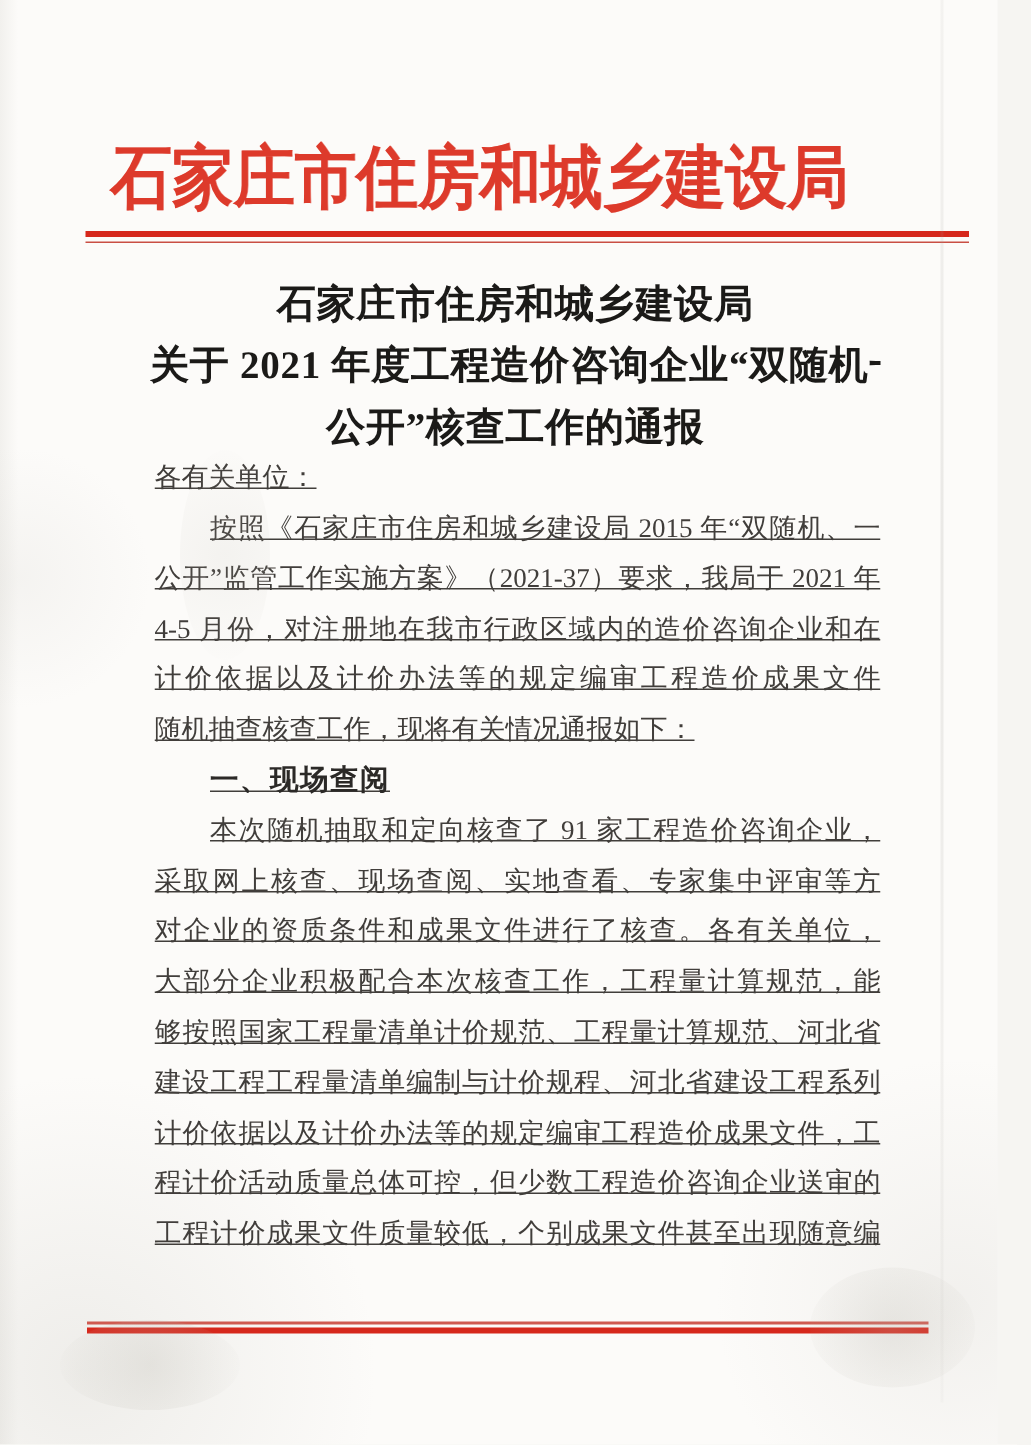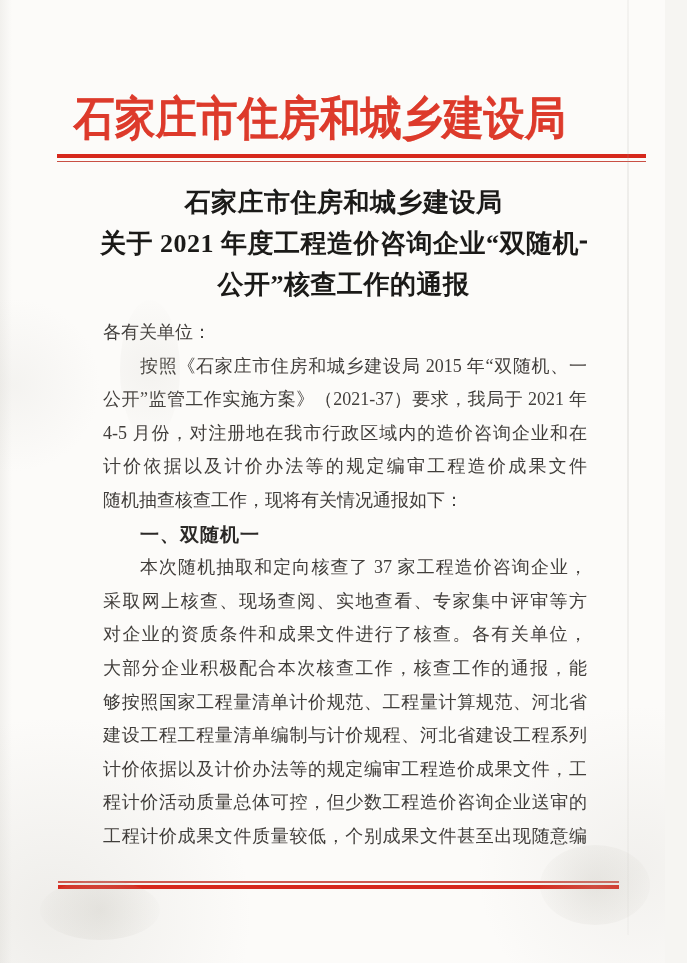--- a/index.html
+++ b/index.html
@@ -59,22 +59,23 @@
     text-align:center;
     font-weight:700;
     font-size:26px;line-height:41px;
     color:#1b1a18;
     letter-spacing:0.5px;
   }
   .doc-title .tline{height:41px;overflow:hidden;white-space:nowrap;}
 
   
   .doc-body{
-    position:absolute;top:316px;left:103px;width:484px;
+    position:absolute;top:302px;left:103px;width:484px;
     color:#413e3b;
+    text-decoration:underline;
   }
   .bline{
     height:33.6px;line-height:33.6px;
     font-size:18px;
     overflow:hidden;
     white-space:nowrap;
   }
   .bline.just{
     white-space:normal;
     text-align:justify;
@@ -114,25 +115,25 @@
       <div class="tline">公开”核查工作的通报</div>
     </div>
 
   <div class="doc-body">
       <div class="bline">各有关单位：</div>
       <div class="bline indent just">按照《石家庄市住房和城乡建设局 2015 年“双随机、一</div>
       <div class="bline just">公开”监管工作实施方案》（2021-37）要求，我局于 2021 年</div>
       <div class="bline just">4-5 月份，对注册地在我市行政区域内的造价咨询企业和在</div>
       <div class="bline just">计价依据以及计价办法等的规定编审工程造价成果文件</div>
       <div class="bline">随机抽查核查工作，现将有关情况通报如下：</div>
-      <div class="bline indent heading">一、双随机一</div>
-      <div class="bline indent just">本次随机抽取和定向核查了 37 家工程造价咨询企业，</div>
+      <div class="bline indent heading">一、现场查阅</div>
+      <div class="bline indent just">本次随机抽取和定向核查了 91 家工程造价咨询企业，</div>
       <div class="bline just">采取网上核查、现场查阅、实地查看、专家集中评审等方式，</div>
       <div class="bline just">对企业的资质条件和成果文件进行了核查。各有关单位，</div>
-      <div class="bline just">大部分企业积极配合本次核查工作，核查工作的通报，能</div>
+      <div class="bline just">大部分企业积极配合本次核查工作，工程量计算规范，能</div>
       <div class="bline just">够按照国家工程量清单计价规范、工程量计算规范、河北省</div>
       <div class="bline just">建设工程工程量清单编制与计价规程、河北省建设工程系列</div>
       <div class="bline just">计价依据以及计价办法等的规定编审工程造价成果文件，工</div>
       <div class="bline just">程计价活动质量总体可控，但少数工程造价咨询企业送审的</div>
       <div class="bline just">工程计价成果文件质量较低，个别成果文件甚至出现随意编</div>
     </div>
 
   <div class="rule-bottom">
     <div class="thin"></div>
     <div class="gap"></div>

